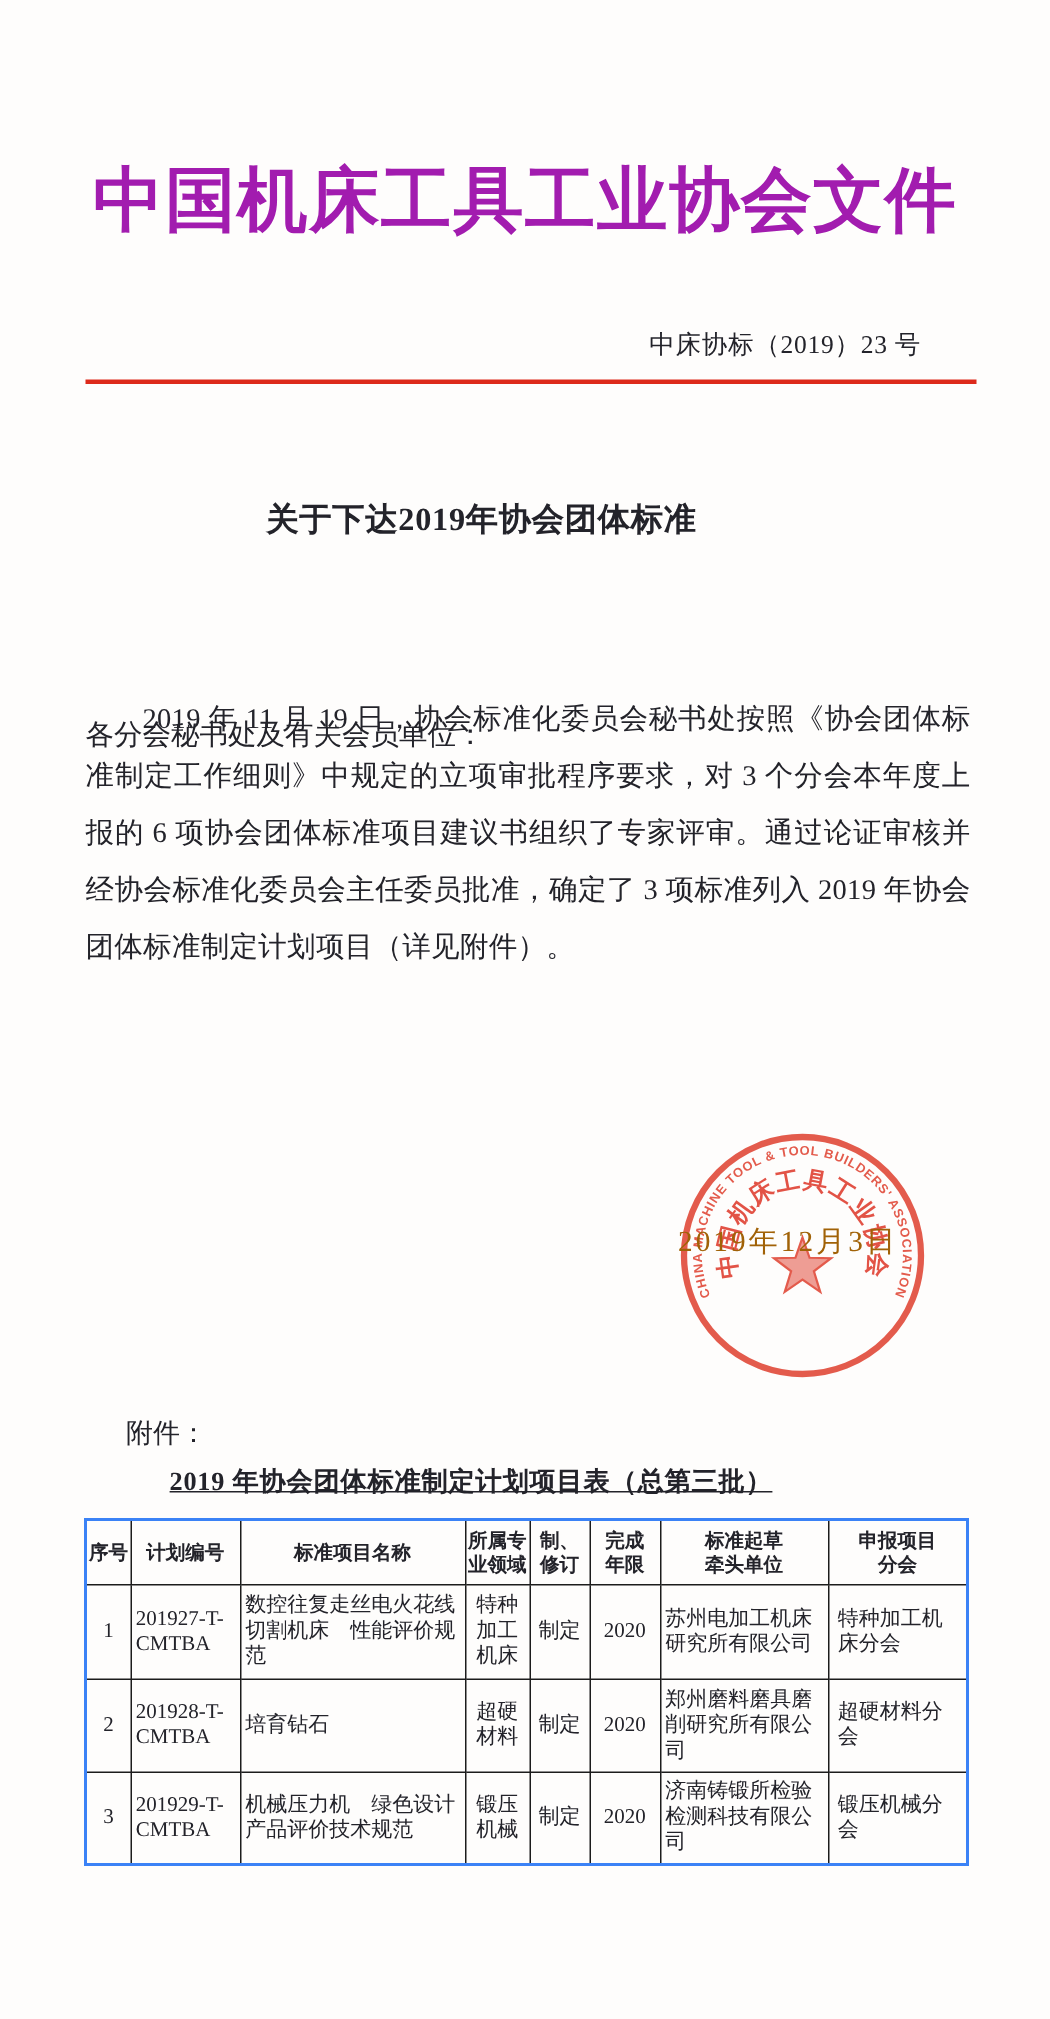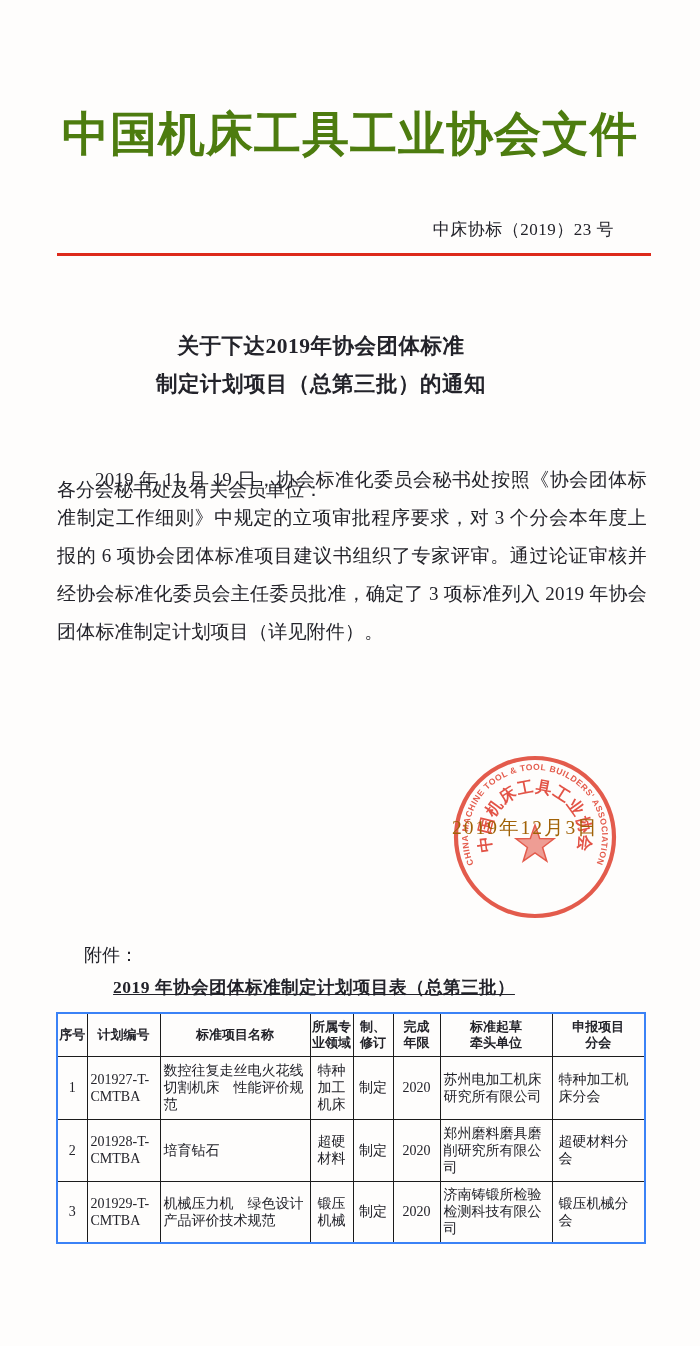--- a/index.html
+++ b/index.html
@@ -3,21 +3,21 @@
 <meta charset="utf-8">
 <style>
   html,body { margin:0; padding:0; background:#ffffff; }
   .page {
     position:relative; width:700px; height:1346px;
     background:#fefdfc; overflow:hidden;
     font-family:"Liberation Serif", serif; color:#23232a;
   }
   .org-title {
     position:absolute; top:106px; left:0; width:700px;
-    text-align:center; color:#4d7c0f; font-size:47px; font-weight:bold;
+    text-align:center; color:#a21caf; font-size:47px; font-weight:bold;
     letter-spacing:1px; white-space:nowrap; line-height:1.2;
   }
   .doc-number {
     position:absolute; top:218px; left:0; width:614px;
     text-align:right; font-size:17px; letter-spacing:0.5px;
   }
   .red-line {
     position:absolute; top:253px; left:57px; width:594px; height:2.5px;
     background:#dd2a1b;
   }
@@ -75,21 +75,20 @@
 <div class="page">
 
   <div class="org-title">中国机床工具工业协会文件</div>
 
   <div class="doc-number">中床协标（2019）23 号</div>
 
   <div class="red-line"></div>
 
   <div class="notice-title">
     <div>关于下达2019年协会团体标准</div>
-    <div>制定计划项目（总第三批）的通知</div>
   </div>
 
   <div class="salutation">各分会秘书处及有关会员单位：</div>
 
   <div class="body-text">
     <p class="para p1">2019 年 11 月 19 日，协会标准化委员会秘书处按照《协会团体标准制定工作细则》中规定的立项审批程序要求，对 3 个分会本年度上报的 6 项协会团体标准项目建议书组织了专家评审。通过论证审核并经协会标准化委员会主任委员批准，确定了 3 项标准列入 2019 年协会团体标准制定计划项目（详见附件）。</p>
   </div>
 
   <svg class="seal" viewBox="0 0 170 170" width="170" height="170" xmlns="http://www.w3.org/2000/svg">
     <defs>

